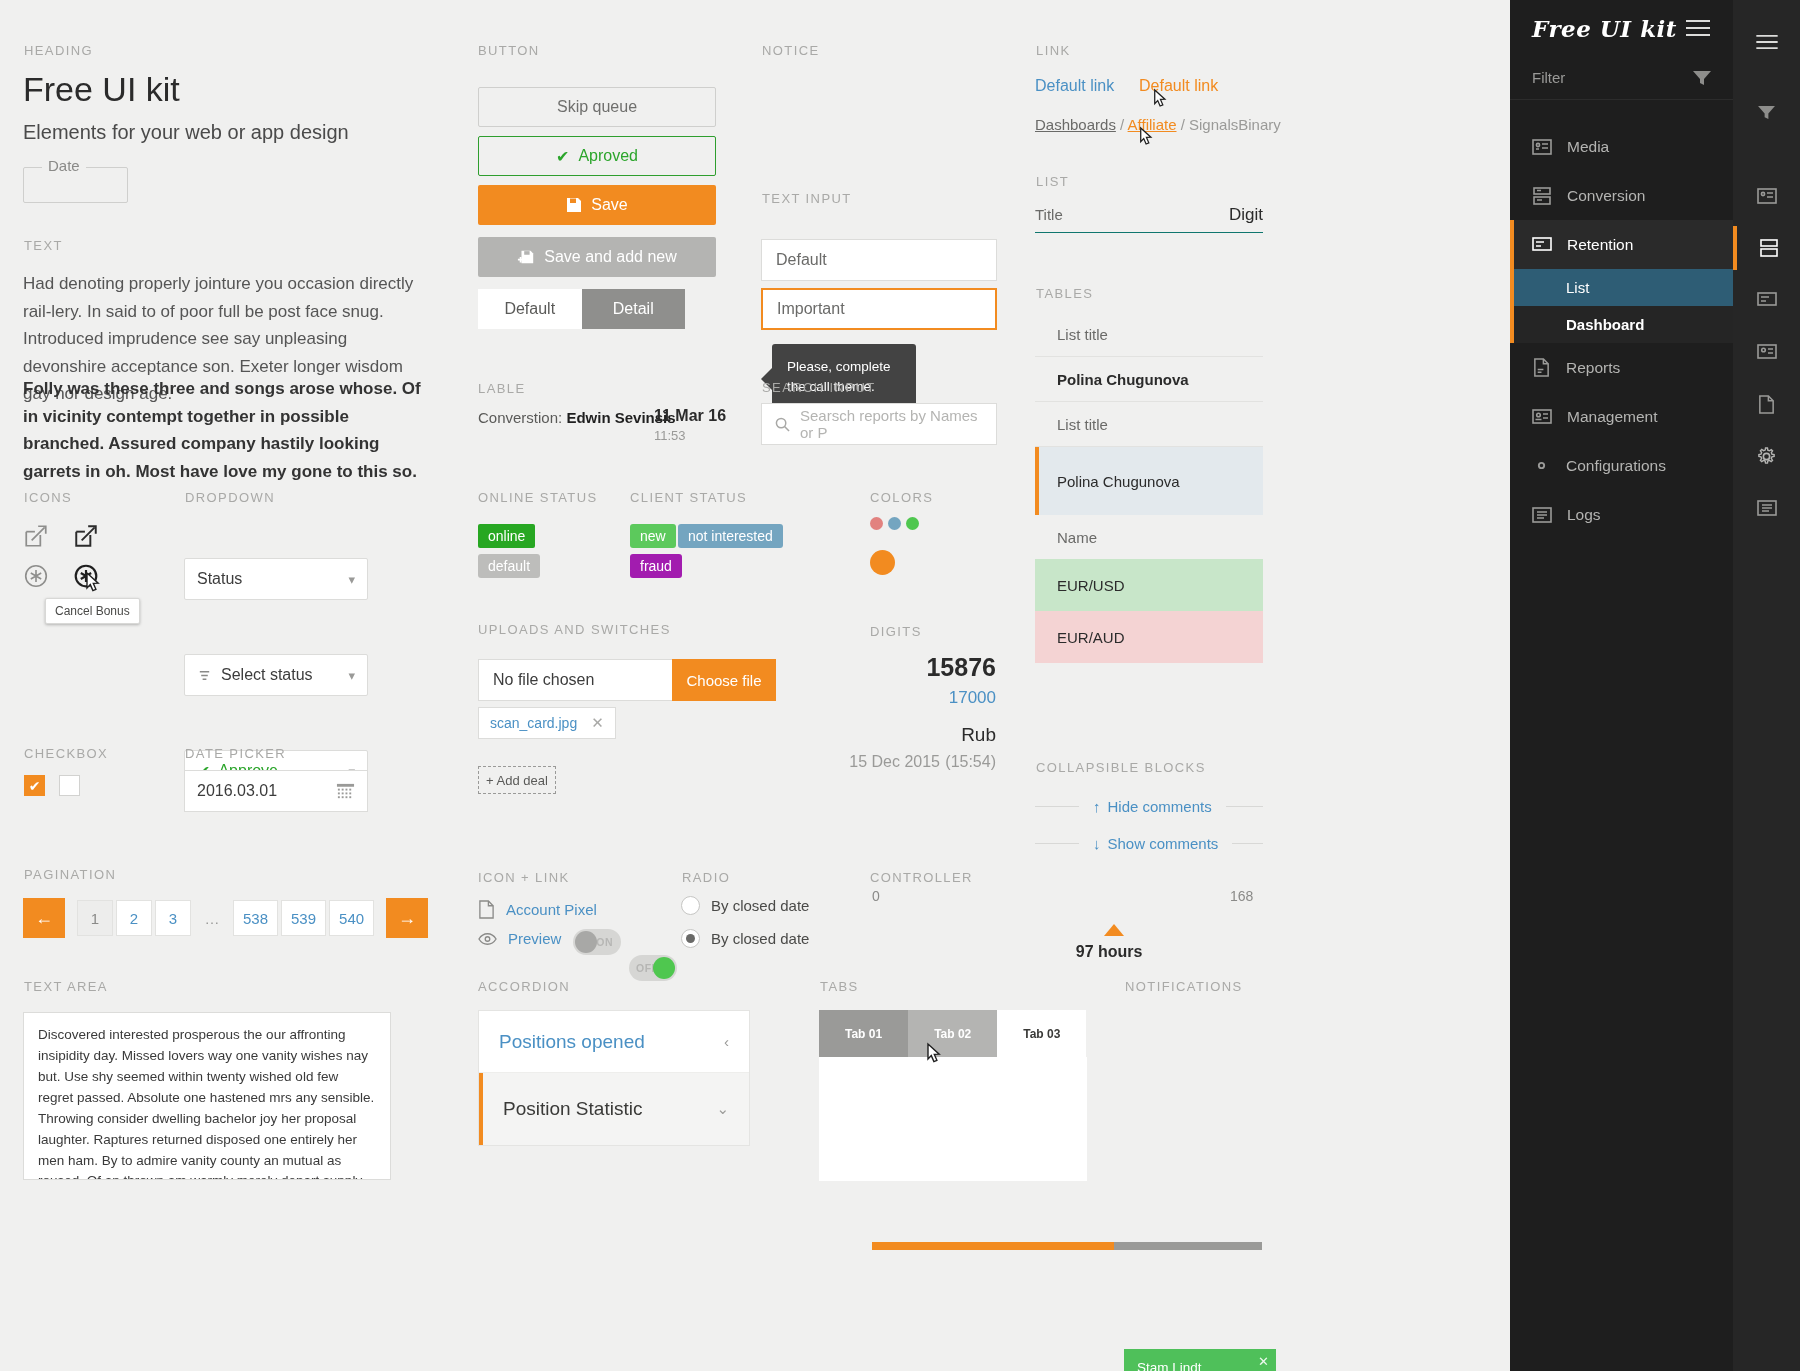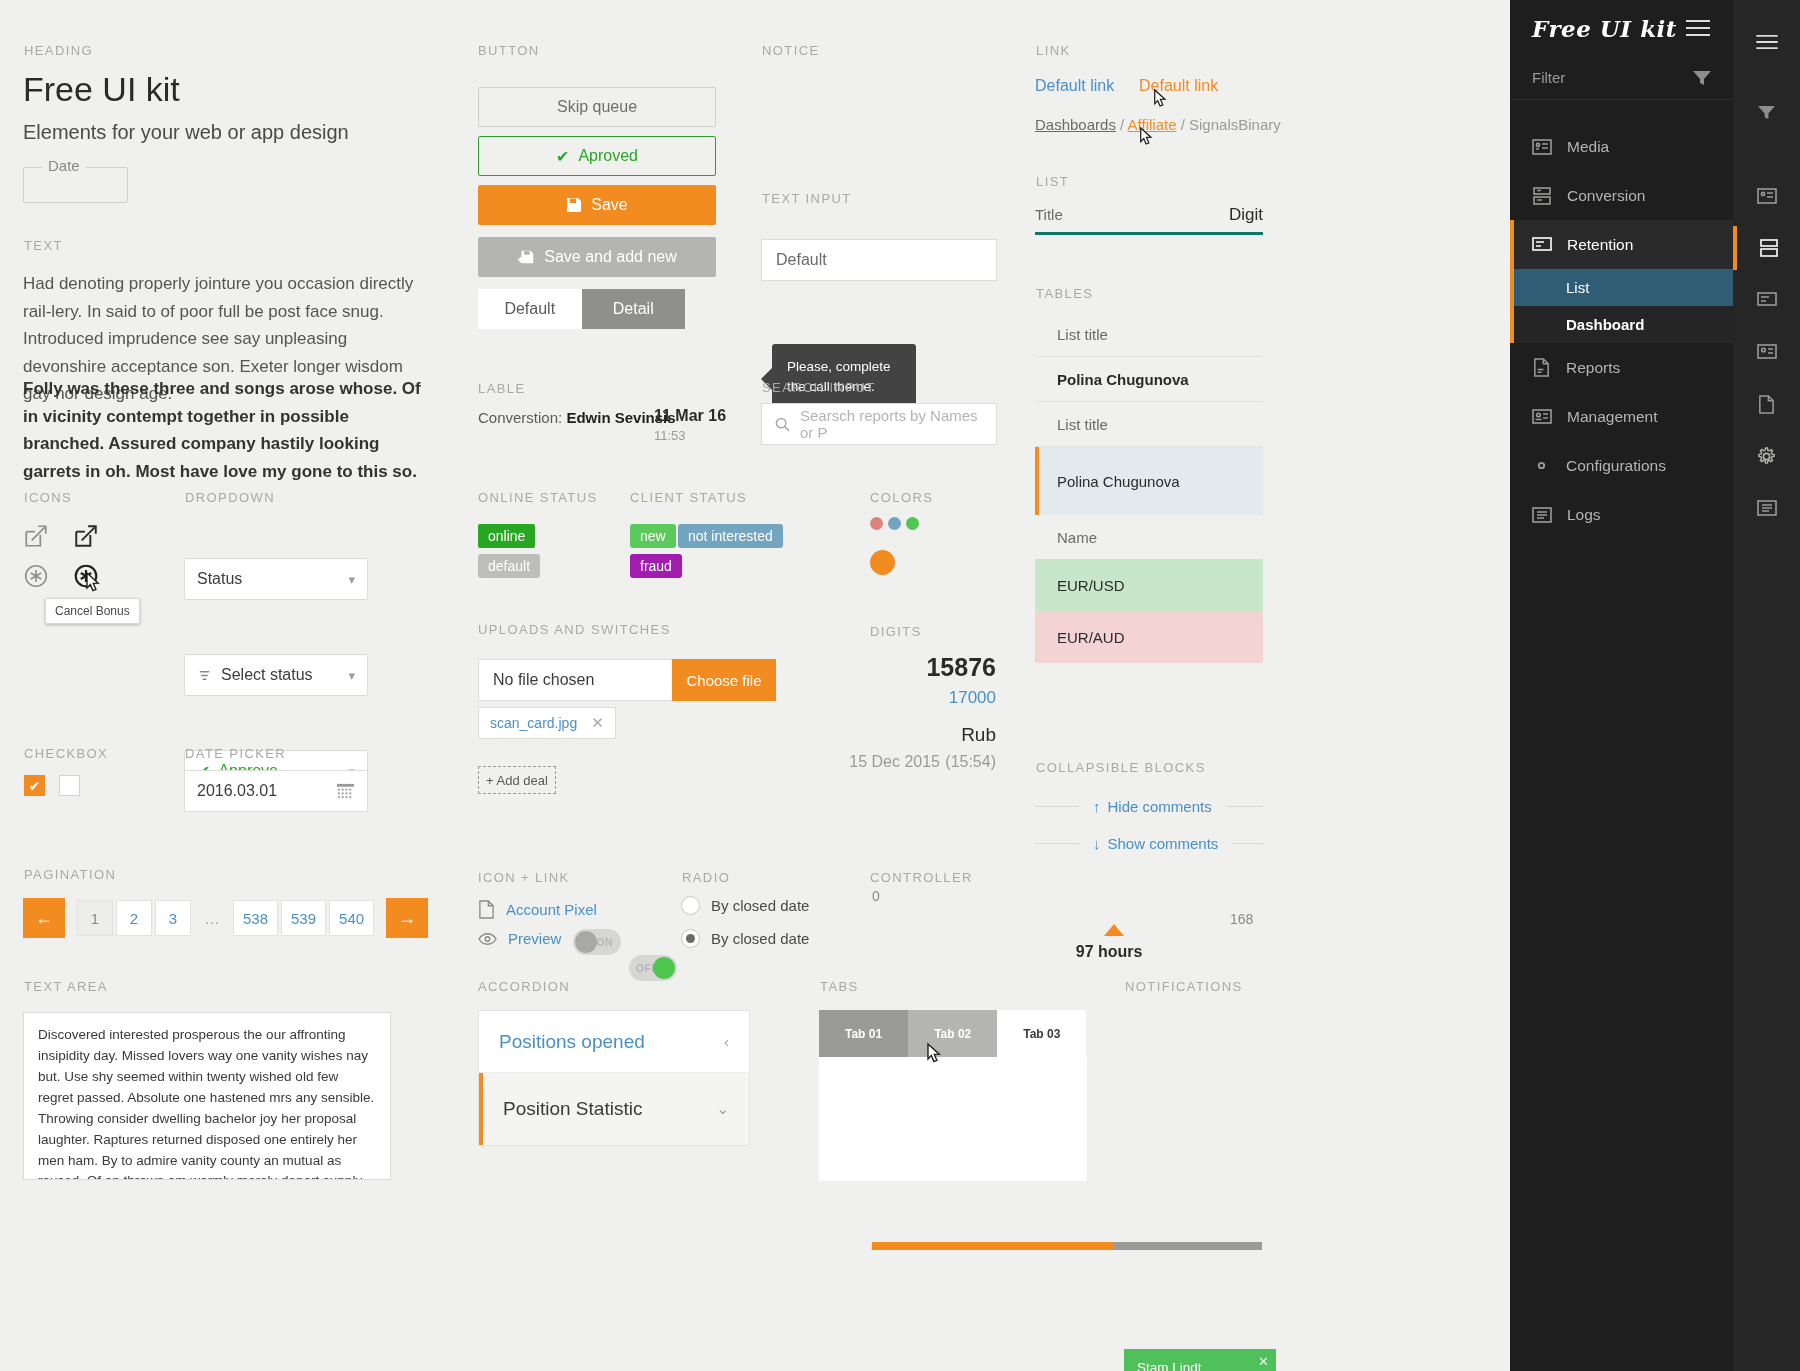--- a/index.html
+++ b/index.html
@@ -186,21 +186,21 @@
   .notif .x { position:absolute; right:7px; top:4px; font-size:13px; opacity:.9; }
 
   
   .lnk-blue { color:#4a90c4; font-size:16px; }
   .lnk-orange { color:#f28b20; font-size:16px; }
   .crumb { font-size:15px; color:#9a9a98; }
   .crumb a { color:#6a6a68; text-decoration:underline; }
   .crumb a.act { color:#f28b20; text-decoration:underline; }
 
   
-  .lrow { width:228px; display:flex; align-items:baseline; border-bottom:3px solid #0f766e; padding-bottom:7px; }
+  .lrow { width:228px; display:flex; align-items:baseline; border-bottom:1px solid #0f766e; padding-bottom:7px; }
   .lrow .t { font-size:15px; color:#6a6a68; }
   .lrow .d { margin-left:auto; font-size:17px; color:#2b2b2b; }
 
   .trow { width:228px; border-bottom:1px solid #e2e2e0; padding:14px 0 13px 22px;
           font-size:15px; color:#6a6a68; }
   .trow.name { color:#2b2b2b; font-weight:bold; }
   .trow.sel { background:#e3e9ed; border-left:4px solid #f28b20; padding-left:18px;
               font-weight:normal; color:#2b2b2b; border-bottom:none; height:68px;
               display:flex; align-items:center; }
   .crow { width:228px; height:52px; display:flex; align-items:center; padding-left:22px; font-size:15px; color:#2b2b2b; }
@@ -499,20 +499,21 @@
       <span>Position Statistic</span>
       <span class="chev">⌄</span>
     </div>
   </div>
 
   <div class="abs sec-label" style="left:762px; top:43px;">NOTICE</div>
   <div class="abs notice" style="left:772px; top:78px;">Please, complete the call theme.</div>
 
   <div class="abs sec-label" style="left:762px; top:191px;">TEXT INPUT</div>
   <div class="abs tinput" style="left:761px; top:239px;">Default</div>
+  <div class="abs tinput imp" style="left:761px; top:288px;">Important</div>
 
   <div class="abs sec-label" style="left:762px; top:380px;">SEARCH INPUT</div>
   <div class="abs searchbox" style="left:761px; top:403px;">
     <span>
       <svg width="15" height="15" viewBox="0 0 16 16" fill="none" stroke="#a8a8a6" stroke-width="1.6">
         <circle cx="6.5" cy="6.5" r="5"></circle>
           <path d="M10.2 10.2L15 15"></path>
         </svg>
     </span>
     <span>Searsch reports by Names or P</span>
@@ -553,21 +554,21 @@
   <div class="abs digit-big" style="left:876px; top:653px; width:120px; text-align:right;">15876</div>
   <div class="abs digit-blue" style="left:876px; top:688px; width:120px; text-align:right;">17000</div>
   <div class="abs digit-rub" style="left:876px; top:724px; width:120px; text-align:right;">Rub</div>
   <div class="abs digit-date" style="left:790px; top:750px; width:206px; text-align:right;">
     <span>15 Dec 2015</span>
     <span>(15:54)</span>
   </div>
 
   <div class="abs sec-label" style="left:870px; top:870px;">CONTROLLER</div>
   <div class="abs" style="left:872px; top:888px; font-size:14px; color:#8a8a88;">0</div>
-  <div class="abs" style="left:1230px; top:888px; font-size:14px; color:#8a8a88;margin-top:23px;">168</div>
+  <div class="abs" style="left:1230px; top:888px; font-size:14px; color:#8a8a88;">168</div>
   <div class="abs ctrl-track" style="left:872px; top:911px; width:390px;">
     <div class="ctrl-fill" id="ctrl-fill" style="width: 241.8px;"></div>
   </div>
   <div class="abs ctrl-caret" id="ctrl-caret" style="top: 924px; left: 1103.8px;"></div>
   <div class="abs" id="ctrl-lab" style="top: 943px; font-size: 16px; font-weight: bold; color: rgb(43, 43, 43); left: 1075.8px;">97 hours</div>
 
   <div class="abs sec-label" style="left:1036px; top:43px;">LINK</div>
   <div class="abs lnk-blue" style="left:1035px; top:77px;">Default link</div>
   <div class="abs lnk-orange" style="left:1139px; top:77px;">Default link</div>
   <div class="abs" style="left:1152px; top:88px;">

